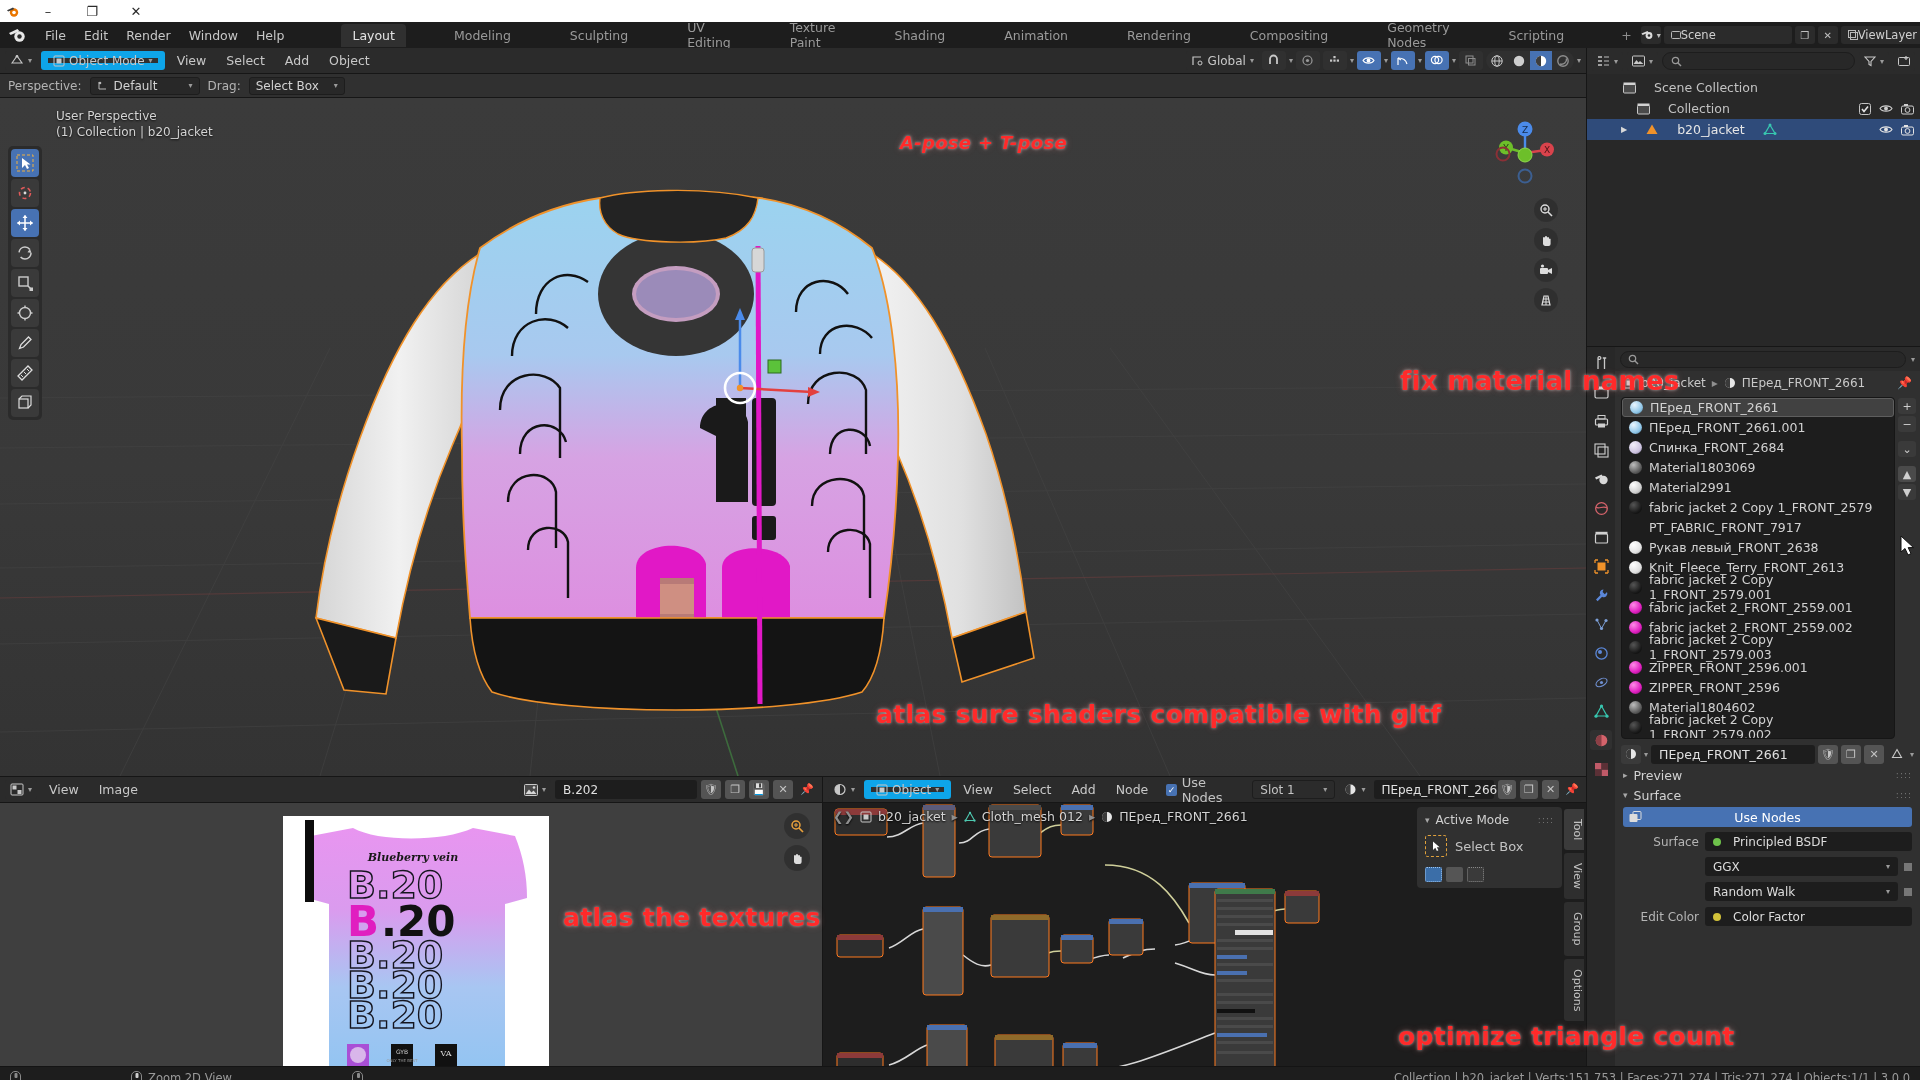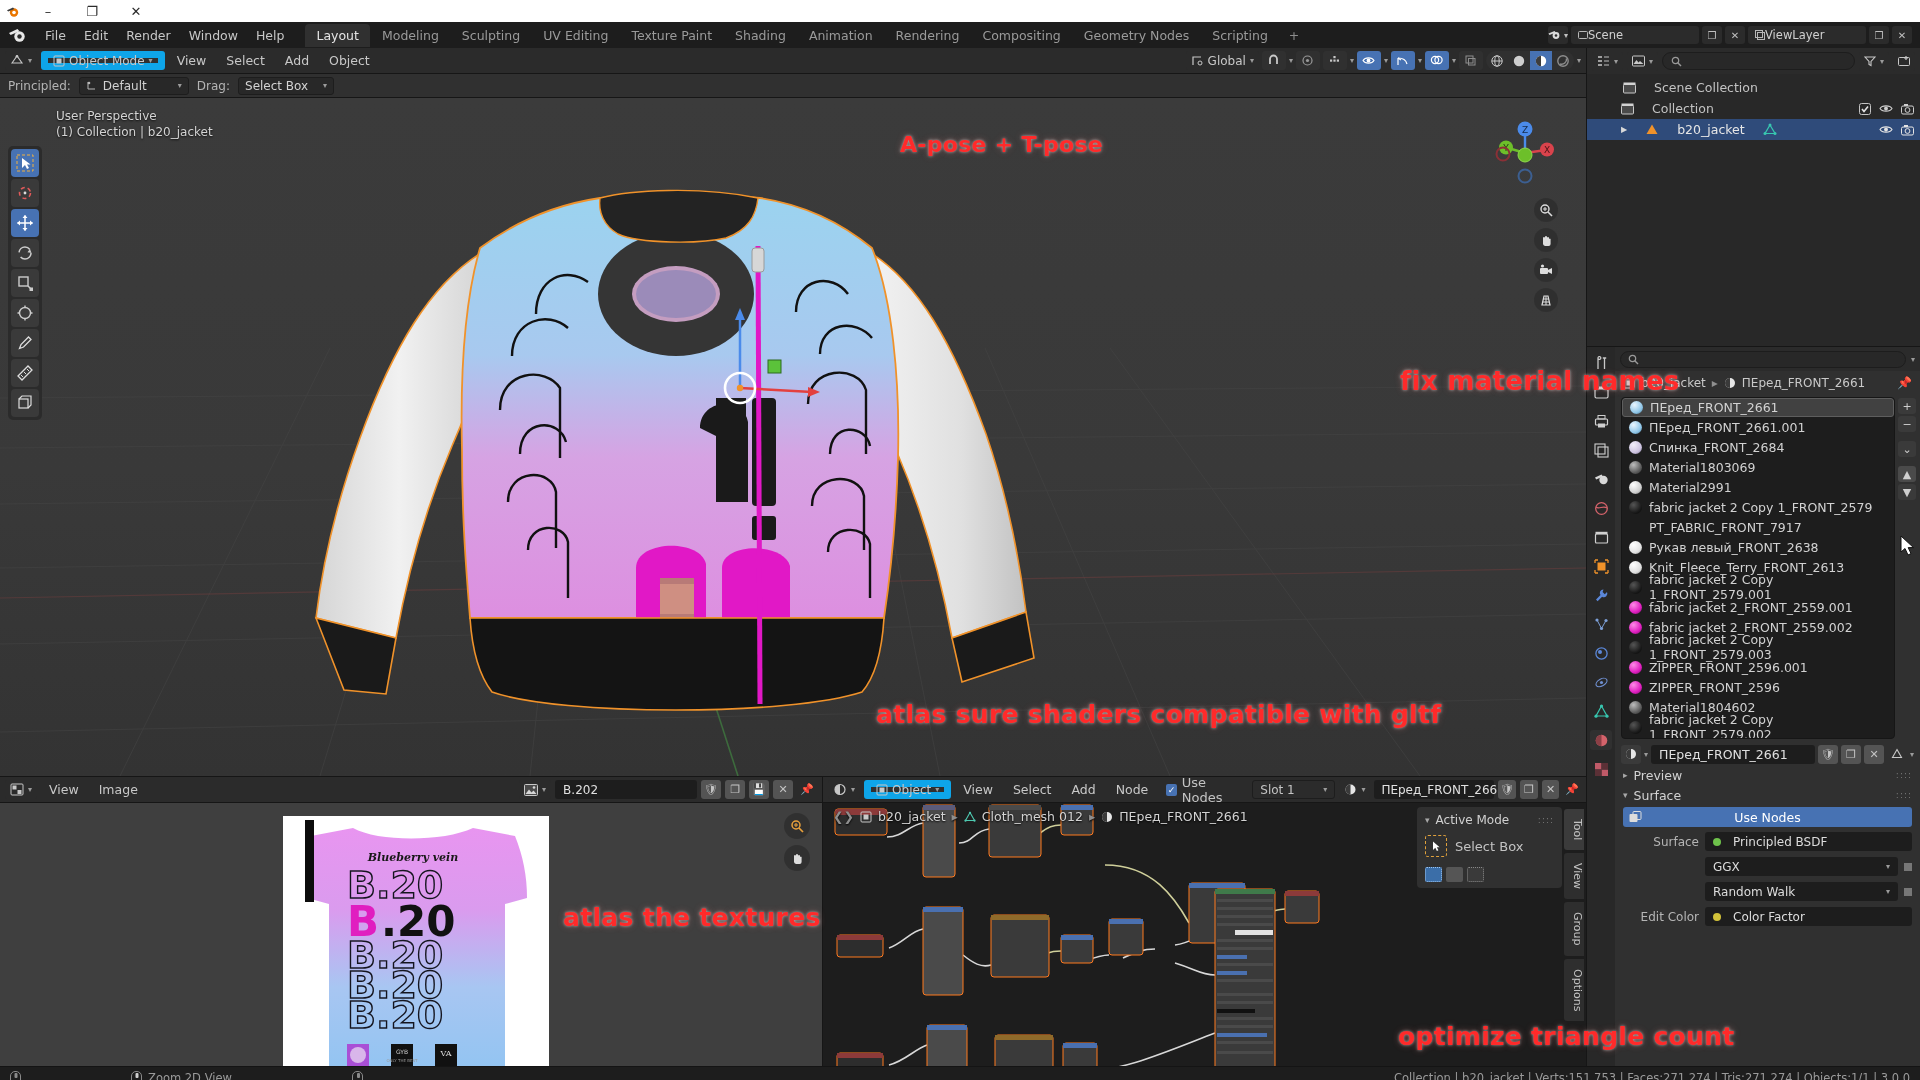--- a/index.html
+++ b/index.html
@@ -15,21 +15,21 @@
   .winbtns { display:flex; gap:0; }
   .winbtn { width:44px; height:22px; display:flex; align-items:center;
     justify-content:center; font-size:13px; color:#2b2b2b; }
 
   
   #topbar { height:26px; background:#1d1d1d; display:flex; align-items:center;
     padding:0 4px; font-size:12.5px; }
   #topbar .blender-logo { width:20px; height:18px; margin:0 8px 0 4px; position:relative; }
   .menu-item { padding:3px 9px; color:#c7c7c7; border-radius:3px; white-space:nowrap; }
   .wstabs { display:flex; align-items:center; margin-left:12px; gap:1px; }
-  .wstab { padding:4px 11px; font-size:12.5px; color:#9a9a9a; border-radius:4px 4px 0 0; }
+  .wstab { padding:4px 11px; font-size:12.5px; color:#9a9a9a; border-radius:4px 4px 0 0;margin-left:36px; }
   .wstab.active { background:#303030; color:#e4e4e4; }
   .wstab.plus { color:#8d8d8d; padding:4px 9px; }
   .topbar-right { margin-left:auto; display:flex; align-items:center; gap:3px; padding-right:4px; }
   .tb-field { height:18px; background:#2b2b2b; border-radius:3px; display:flex;
     align-items:center; padding:0 7px; font-size:11.5px; color:#d0d0d0; }
   .tb-btn { height:18px; min-width:20px; background:#2b2b2b; border-radius:3px;
     display:flex; align-items:center; justify-content:center; font-size:10px; color:#c0c0c0; }
 
   
   #vp-header { height:26px; background:#2b2b2b; display:flex; align-items:center;
@@ -372,21 +372,21 @@
                 <circle cx="7" cy="7" r="5.2" fill="none" stroke="#8d8d8d" stroke-width="1.4"></circle>
                 <path d="M4 10 A5 5 0 0 0 10.5 4.5" fill="none" stroke="#8d8d8d" stroke-width="1.4"></path>
               </svg>
           </span>
         </span>
         <span class="caret">▾</span>
       </span>
     </div>
 
     <div id="tool-settings">
-      <span class="ts-label">Principled:</span>
+      <span class="ts-label">Perspective:</span>
       <span class="ts-field" style="width:110px;">
         <svg class="svg-i" width="11" height="11" viewBox="0 0 11 11">
             <path d="M2 9 L2 2 M2 9 L9 9" stroke="#b8b8b8" fill="none"></path>
             <circle cx="3" cy="3" r="1.3" fill="#b8b8b8"></circle>
           </svg>
         <span>Default</span>
         <span class="caret" style="margin-left:auto;">▾</span>
       </span>
       <span class="ts-label">Drag:</span>
       <span class="ts-field" style="width:96px;">
@@ -924,21 +924,21 @@
         <div class="ol-row">
           <span style="width:12px"></span>
           <span>
             <svg class="svg-i" width="13" height="12" viewBox="0 0 13 12">
                 <rect x="0.5" y="2.5" width="12" height="8.5" rx="1" fill="#4a4a4a" stroke="#c8c8c8"></rect>
                 <rect x="0.5" y="0.5" width="12" height="2.5" fill="#d2d2d2"></rect>
               </svg>
           </span>
           <span>Scene Collection</span>
         </div>
-        <div class="ol-row" style="padding-left:6px;">
+        <div class="ol-row" style="padding-left:22px;">
           <span style="width:10px"></span>
           <span>
             <svg class="svg-i" width="13" height="12" viewBox="0 0 13 12">
                 <rect x="0.5" y="2.5" width="12" height="8.5" rx="1" fill="#4a4a4a" stroke="#c8c8c8"></rect>
                 <rect x="0.5" y="0.5" width="12" height="2.5" fill="#d2d2d2"></rect>
               </svg>
           </span>
           <span>Collection</span>
           <span class="ol-right">
             <span>
@@ -1281,21 +1281,21 @@
           <span class="p-val">
             <span class="dot" style="background:#d2c23a;"></span>
             <span>Color Factor</span>
           </span>
         </div>
       </div>
     </div>
   </div>
 </div>
 
-<div class="anno" style="left:900px;top:132px;font-size:22px;">A-pose + T-pose</div>
+<div class="anno" style="left:900px;top:132px;font-size:18px;font-style:italic;">A-pose + T-pose</div>
 <div class="anno" style="left:1400px;top:366px;font-size:26px;">fix material names</div>
 <div class="anno" style="left:876px;top:700px;font-size:25px;">atlas sure shaders compatible with gltf</div>
 <div class="anno" style="left:563px;top:903px;font-size:25px;">atlas the textures</div>
 <div class="anno" style="left:1398px;top:1022px;font-size:25px;">optimize triangle count</div>
 
 <svg style="position:absolute;left:1900px;top:535px;z-index:30;" width="16" height="22" viewBox="0 0 16 22">
   <path d="M1 1 L1 17 L5 13.5 L8 20 L11 18.6 L8.2 12.6 L13.5 12.6 Z" fill="#ffffff" stroke="#111" stroke-width="1"></path>
 </svg>
 
 <div id="statusbar">

